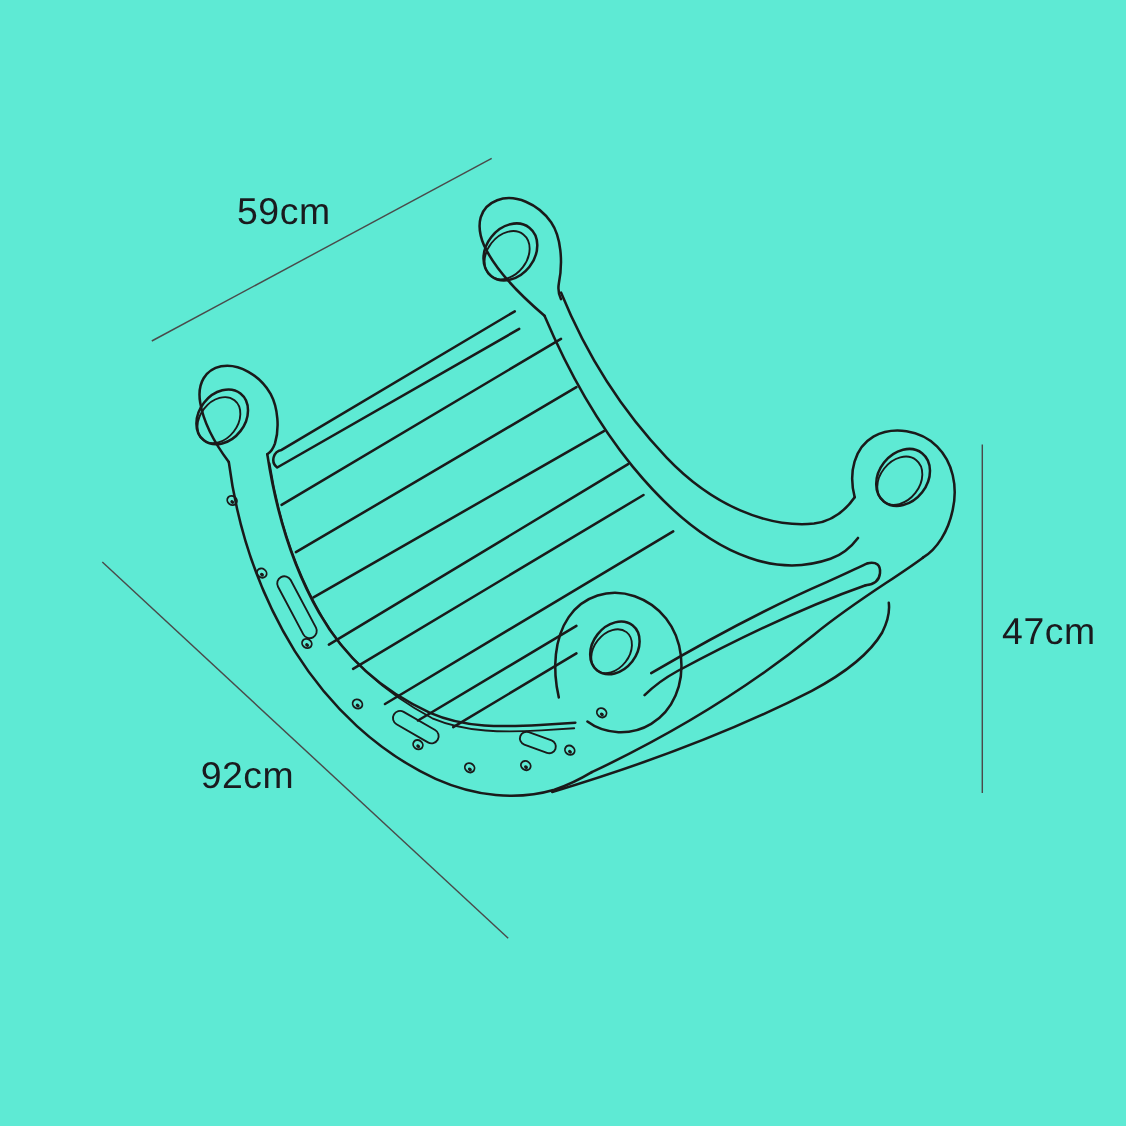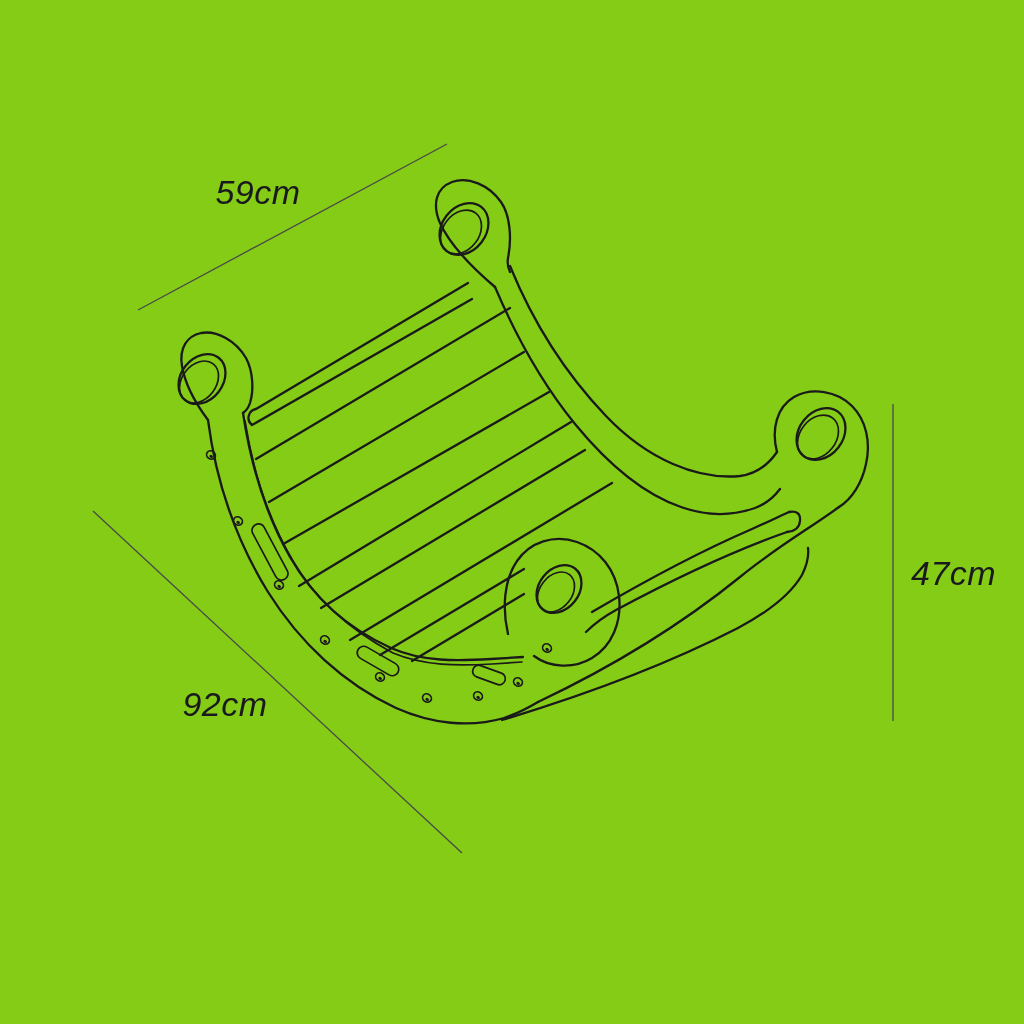--- a/index.html
+++ b/index.html
@@ -6,23 +6,22 @@
     margin: 0;
     padding: 0;
     background: #ffffff;
     font-family: "Liberation Sans", sans-serif;
   }
   .stage {
     position: relative;
     width: 1024px;
     height: 1024px;
     margin: 0 auto;
-    background: #84cc16;
+    background: #5eead4;
     overflow: hidden;
-    font-style: italic;
   }
   svg { display: block; }
   .ink {
     fill: none;
     stroke: #1a1a1a;
     stroke-width: 2.3;
     stroke-linecap: round;
     stroke-linejoin: round;
   }
   .ink-thin {

